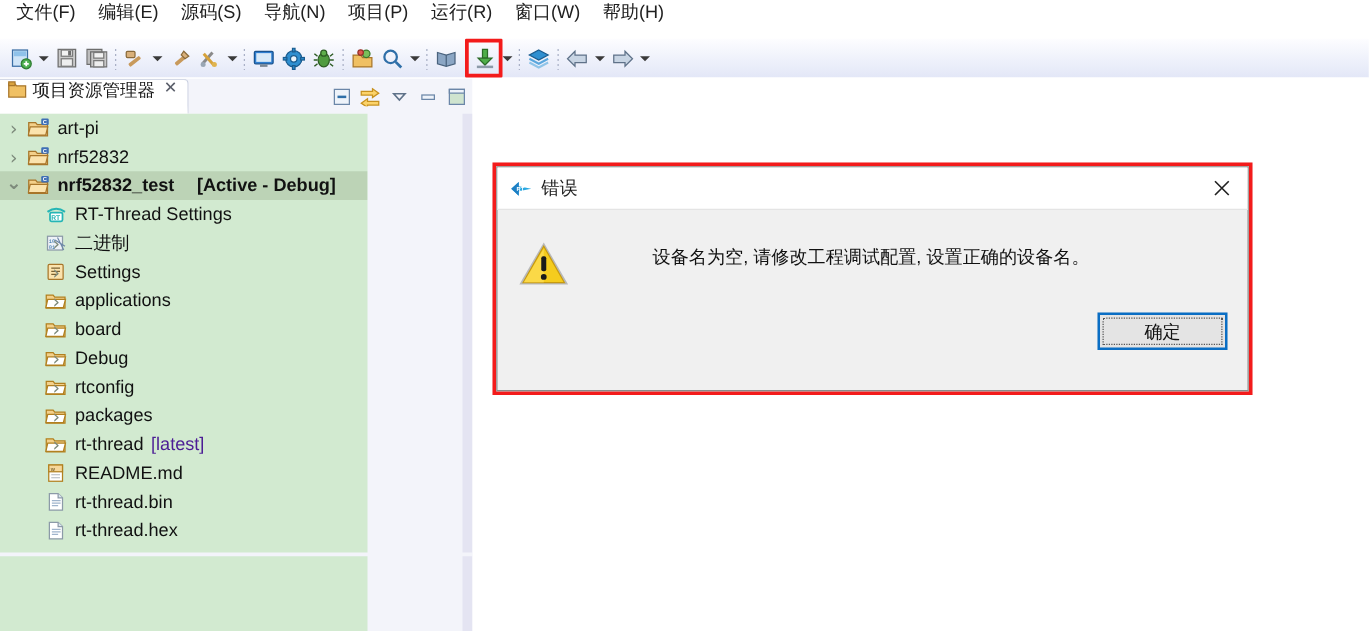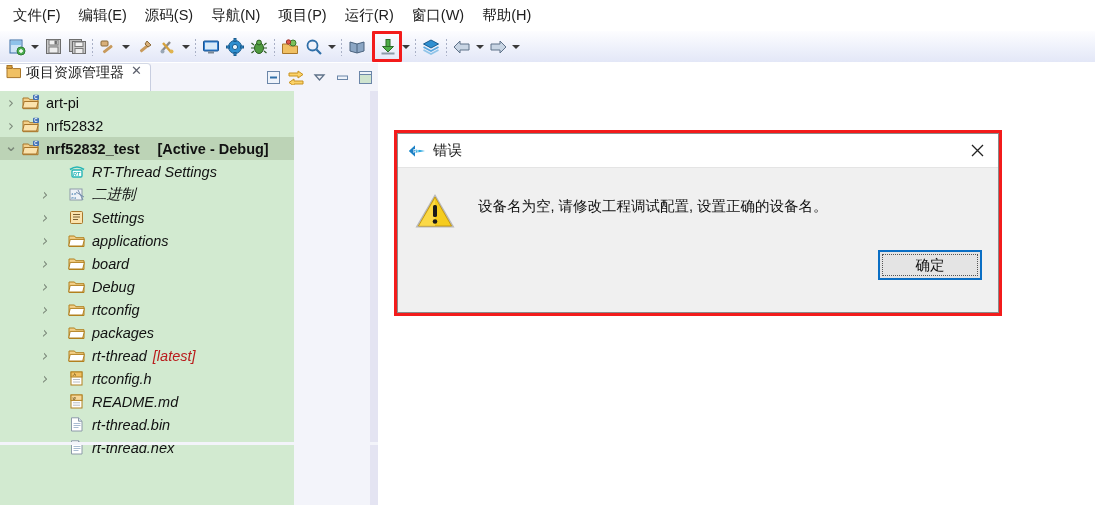--- a/index.html
+++ b/index.html
@@ -8,21 +8,21 @@
     background:#ffffff;
     font-family:"Liberation Sans","DejaVu Sans",sans-serif;
     font-size:13px;color:#1a1a1a;
     -webkit-font-smoothing:antialiased;
   }
   #app{position:relative;width:1095px;height:505px;}
 
   
   .menubar{
     position:absolute;left:0;top:0;width:1095px;height:31px;
-    background:#ffffff;display:flex;align-items:center;
+    background:#ffffff;display:flex;
     padding-left:4px;box-sizing:border-box;
   }
   .menu-item{
     font-size:14.5px;color:#202020;padding:3px 9px;
     white-space:nowrap;cursor:default;line-height:1;
   }
 
   
   .toolbar{
     position:absolute;left:0;top:31px;width:1095px;height:32px;
@@ -92,24 +92,24 @@
   .twist{
     position:absolute;left:0;width:22px;height:23px;
     display:flex;align-items:center;justify-content:center;
     font-size:11px;color:#7d8a7b;font-family:"DejaVu Sans",sans-serif;
   }
   .tw-right::before{content:"\203A";font-size:15px;}
   .tw-down::before{content:"\2304";font-size:15px;position:relative;top:-3px;font-weight:bold;}
   .ticon{width:18px;height:17px;margin-right:6px;flex:0 0 auto;}
   .tlabel{font-size:14.5px;color:#111111;}
   .tlabel.bold{font-weight:bold;}
-  .tsuffix{font-size:14.5px;color:#b91c1c;margin-left:6px;}
+  .tsuffix{font-size:14.5px;color:#4c1d95;margin-left:6px;}
   .tsuffix.bold{font-weight:bold;color:#111111;margin-left:18px;}
   .ind1{padding-left:22px;}
-  .ind2{padding-left:68px;font-style:italic;}
+  .ind2{padding-left:36px;}
   .ind2 .twist{left:34px;}
 
   .vscroll{
     position:absolute;left:370px;top:28px;width:8px;height:414px;
     background:#e4e4f2;
   }
   .hsplit{
     position:absolute;left:0;top:442px;width:378px;height:3px;background:#f3f4fa;
   }
   .vsplit{
@@ -134,21 +134,21 @@
     padding:0 6px 0 10px;box-sizing:border-box;flex:0 0 auto;
     border-bottom:1px solid #e4e4e4;
   }
   .dlg-icon{width:18px;height:18px;margin-right:7px;flex:0 0 auto;}
   .dlg-title-text{font-size:14.5px;color:#1b1b1b;flex:1 1 auto;}
   .dlg-close{
     width:30px;height:26px;display:flex;align-items:center;justify-content:center;
     cursor:default;
   }
   .dlg-body{
-    flex:1 1 auto;position:relative;padding:22px 20px 0 16px;display:flex;
+    flex:1 1 auto;position:relative;padding:22px 20px 0 16px;display:flex;gap:44px;
   }
   .warn-icon{width:42px;height:38px;flex:0 0 auto;margin-right:22px;margin-top:2px;}
   .dlg-msg{font-size:14.5px;color:#111111;line-height:1.4;padding-top:6px;}
   .dlg-footer{
     flex:0 0 auto;height:62px;position:relative;
   }
   .ok-btn{
     position:absolute;right:16px;top:0;width:104px;height:30px;
     background:#e4e4e4;border:2px solid #0a6ec4;box-sizing:border-box;
     display:flex;align-items:center;justify-content:center;cursor:default;
@@ -485,30 +485,20 @@
           <span class="tlabel">packages</span>
         </div>
         <div class="trow ind2">
           <span class="twist tw-right"></span>
           <span class="ticon"><svg viewBox="0 0 18 17">
               <path d="M1 4 h5.5 l1.3 1.7 h8.2 v8.8 h-15 Z" fill="#f3d08a" stroke="#b2801f"></path>
               <path d="M2.2 7.4 h14.2 l-1.7 6.6 h-14 Z" fill="#ffffff" stroke="#b2801f"></path>
             </svg></span>
           <span class="tlabel">rt-thread</span>
           <span class="tsuffix">[latest]</span>
-        </div>
-        <div class="trow ind2">
-          <span class="twist tw-right"></span>
-          <span class="ticon"><svg viewBox="0 0 18 17">
-              <rect x="3" y="2" width="11" height="13" fill="#ffffff" stroke="#b2801f"></rect>
-              <rect x="3" y="2" width="11" height="5" fill="#f0c063" stroke="#b2801f"></rect>
-              <text x="4.4" y="6.3" font-size="4.4" fill="#5a4210" font-family="Liberation Sans, sans-serif">.h</text>
-              <path d="M5 9.5 h7 M5 12 h7" stroke="#b0b6bd" stroke-width="0.9"></path>
-            </svg></span>
-          <span class="tlabel">rtconfig.h</span>
         </div>
         <div class="trow ind2">
           <span class="ticon"><svg viewBox="0 0 18 17">
               <rect x="3" y="2" width="11" height="13" fill="#ffffff" stroke="#b2801f"></rect>
               <rect x="3" y="2" width="11" height="5.4" fill="#f6d79a" stroke="#b2801f"></rect>
               <text x="4.5" y="6.5" font-size="4.6" fill="#5a4210" font-family="Liberation Sans, sans-serif">w</text>
               <path d="M5 9.8 h7 M5 12.2 h7" stroke="#b0b6bd" stroke-width="0.9"></path>
             </svg></span>
           <span class="tlabel">README.md</span>
         </div>

